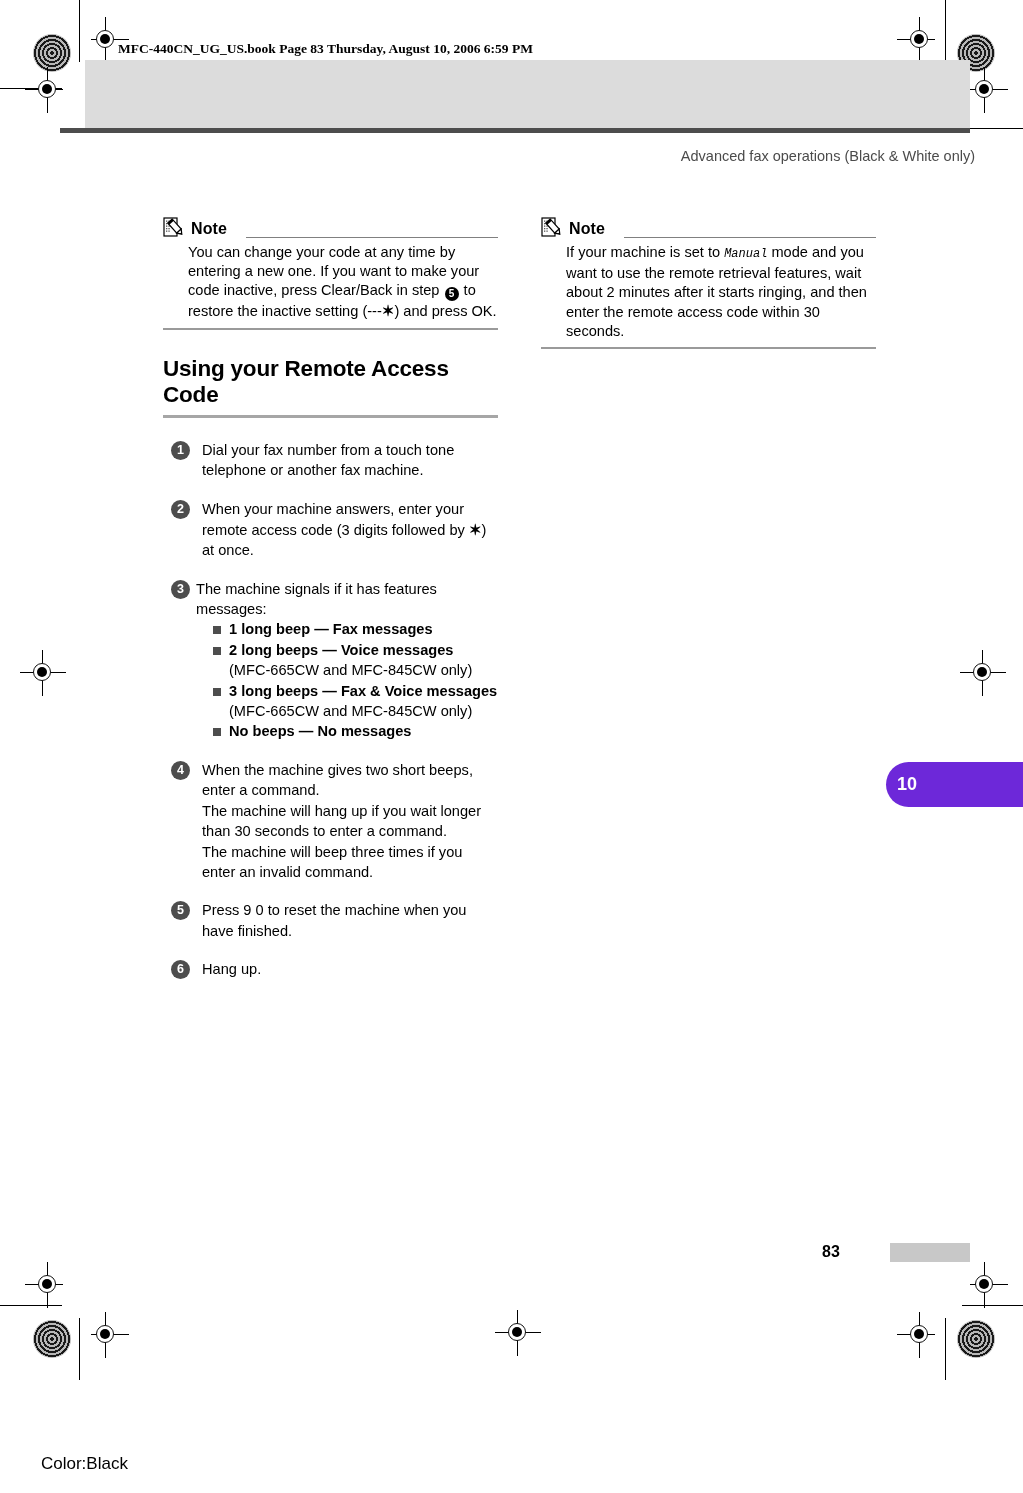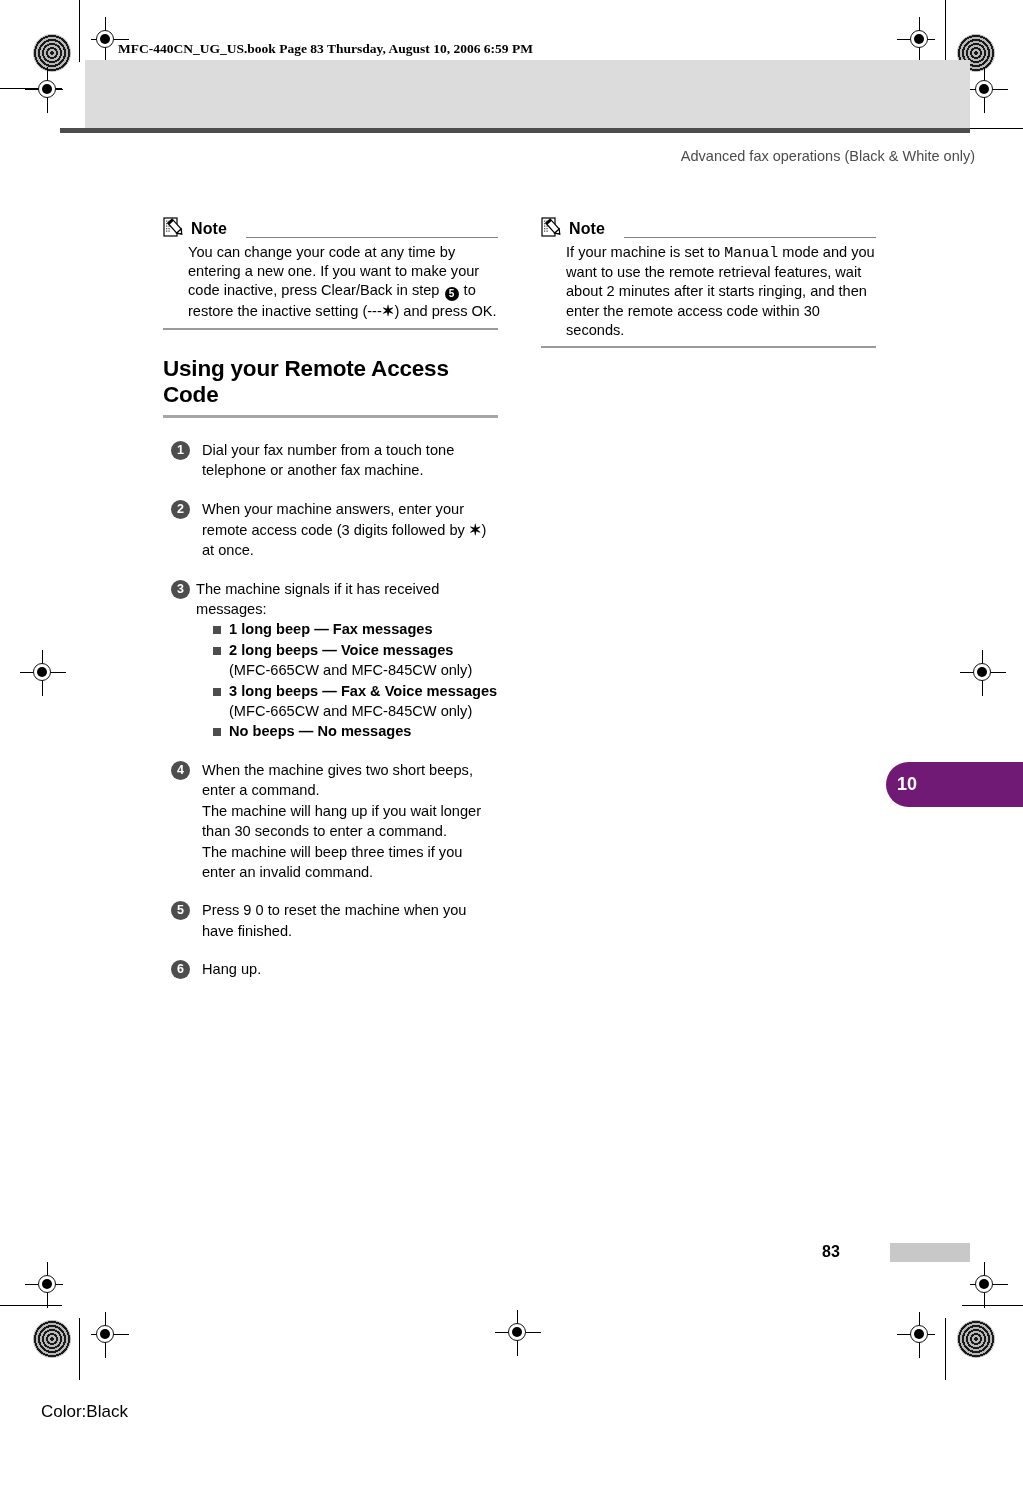--- a/index.html
+++ b/index.html
@@ -138,21 +138,21 @@
     margin: 5px 0 0 25px;
     font-size: 14.6px;
     line-height: 19.2px;
     color: #000;
   }
   .note-foot-rule {
     margin-top: 6px;
     height: 2px;
     background: #9a9a9a;
   }
-  .mono { font-family: "Liberation Mono", monospace; font-size: 15px; }
+  .mono { font-family: "Liberation Mono", monospace; font-size: 12px; font-style: italic; }
   b, .b { font-weight: normal; }
 
   
   .section-head {
     margin-top: 26px;
     font-size: 22.5px;
     font-weight: bold;
     line-height: 26px;
     letter-spacing: -0.2px;
     color: #000;
@@ -219,21 +219,21 @@
     vertical-align: -2px;
     margin: 0 1px;
   }
   .star-glyph { font-size: 15px; font-weight: bold; }
 
   
   #chapter-tab {
     position: absolute;
     left: 886px; top: 762px;
     width: 137px; height: 45px;
-    background: #701a75;
+    background: #6d28d9;
     border-radius: 23px 0 0 23px;
   }
   #chapter-tab span {
     position: absolute;
     left: 11px; top: 12px;
     font-size: 18px;
     font-weight: bold;
     color: #ffffff;
   }
 
@@ -248,21 +248,21 @@
   #page-number-bar {
     position: absolute;
     left: 890px; top: 1243px;
     width: 80px; height: 19px;
     background: #c8c8c8;
   }
 
   
   #color-slug {
     position: absolute;
-    left: 41px; top: 1402px;
+    left: 41px; top: 1454px;
     font-size: 17px;
     color: #000;
   }
 </style>
 </head>
 <body>
 
 <div id="page">
 
   <div class="halftone" style="left:33px; top:34px;"></div>
@@ -405,21 +405,21 @@
         <p>Dial your fax number from a touch tone telephone or another fax machine.</p>
       </div>
 
       <div class="step" style="margin-bottom:18px;">
         <span class="step-num">2</span>
         <p><span>When your machine answers, enter your remote access code (3 digits followed by </span><span class="star-glyph">✶</span><span>) at once.</span></p>
       </div>
 
       <div class="step" style="padding-left:33px; margin-bottom:18px;">
         <span class="step-num">3</span>
-        <p>The machine signals if it has received messages:</p>
+        <p>The machine signals if it has features messages:</p>
         <ul class="sub-list">
           <li>
             <span class="sq"></span>
             <span class="sub-strong">1 long beep — Fax messages</span>
           </li>
           <li>
             <span class="sq"></span>
             <span class="sub-strong">2 long beeps — Voice messages</span>
             <span class="sub-plain">(MFC-665CW and MFC-845CW only)</span>
           </li>

